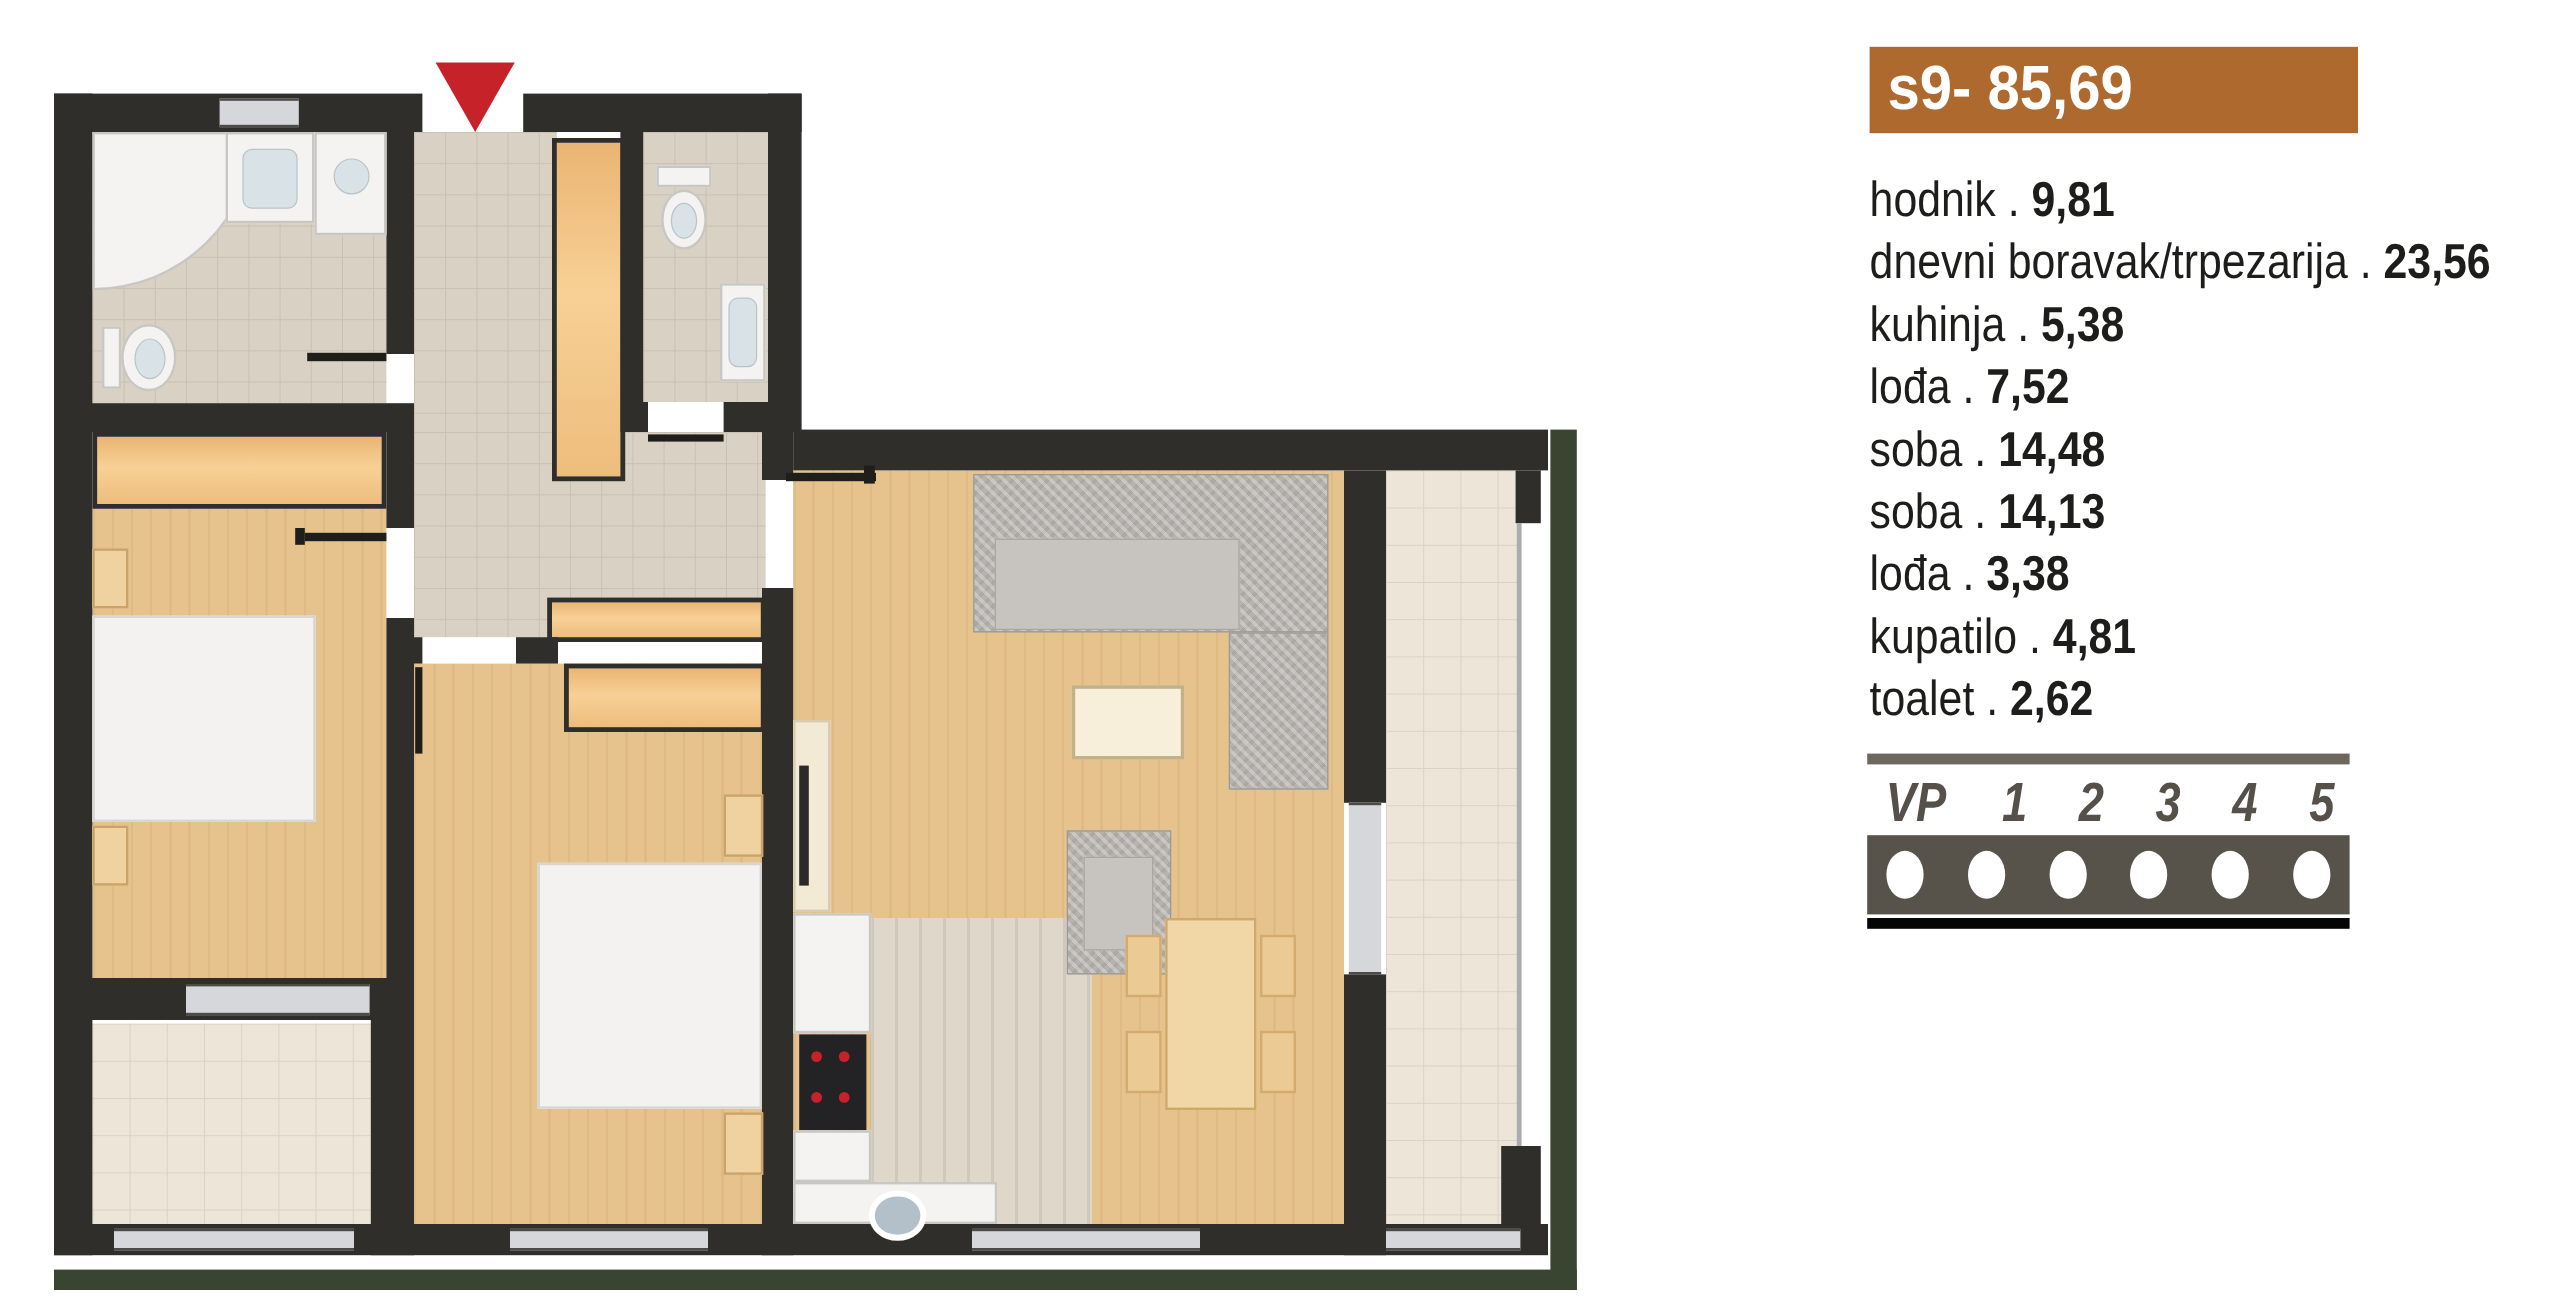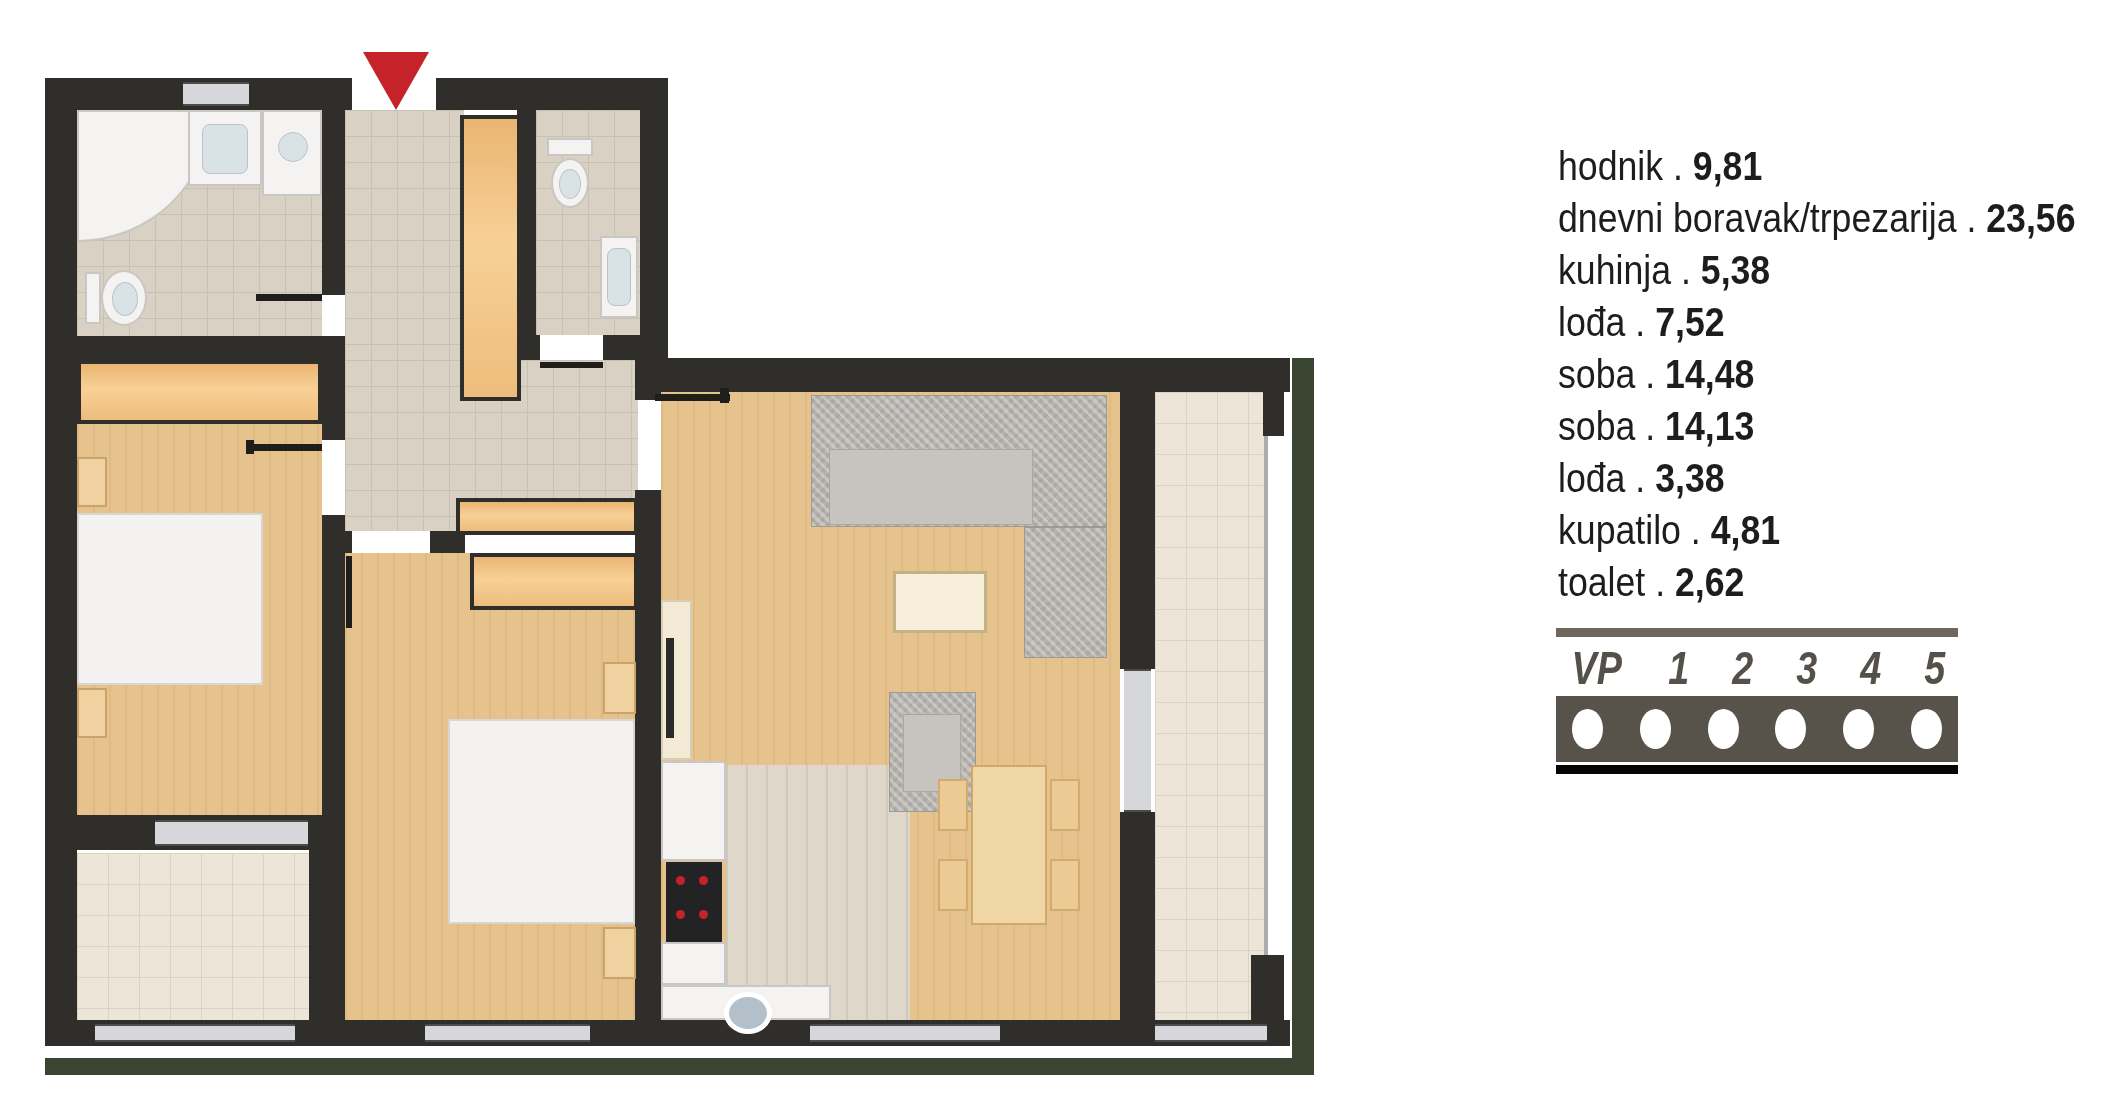--- a/index.html
+++ b/index.html
@@ -174,20 +174,23 @@
     <i class="leaf" style="left:346px;top:556px;width:6px;height:72px;"></i>
     <i class="leaf" style="left:540px;top:362px;width:63px;height:6px;"></i>
     <i class="leaf" style="left:655px;top:394px;width:75px;height:7px;"></i>
     <i class="leaf" style="left:720px;top:388px;width:9px;height:15px;"></i>
 
     <i style="left:363px;top:52px;width:0;height:0;background:transparent;
               border-left:33px solid transparent;border-right:33px solid transparent;
               border-top:58px solid var(--red);"></i>
   </div>
 
+  <div id="title-box">
+    <span>s9- 85,69</span>
+  </div>
 
   <div id="rooms">
     <div class="room-row"><span>hodnik</span><span> . </span><b>9,81</b></div>
     <div class="room-row"><span>dnevni boravak/trpezarija</span><span> . </span><b>23,56</b></div>
     <div class="room-row"><span>kuhinja</span><span> . </span><b>5,38</b></div>
     <div class="room-row"><span>lođa</span><span> . </span><b>7,52</b></div>
     <div class="room-row"><span>soba</span><span> . </span><b>14,48</b></div>
     <div class="room-row"><span>soba</span><span> . </span><b>14,13</b></div>
     <div class="room-row"><span>lođa</span><span> . </span><b>3,38</b></div>
     <div class="room-row"><span>kupatilo</span><span> . </span><b>4,81</b></div>

